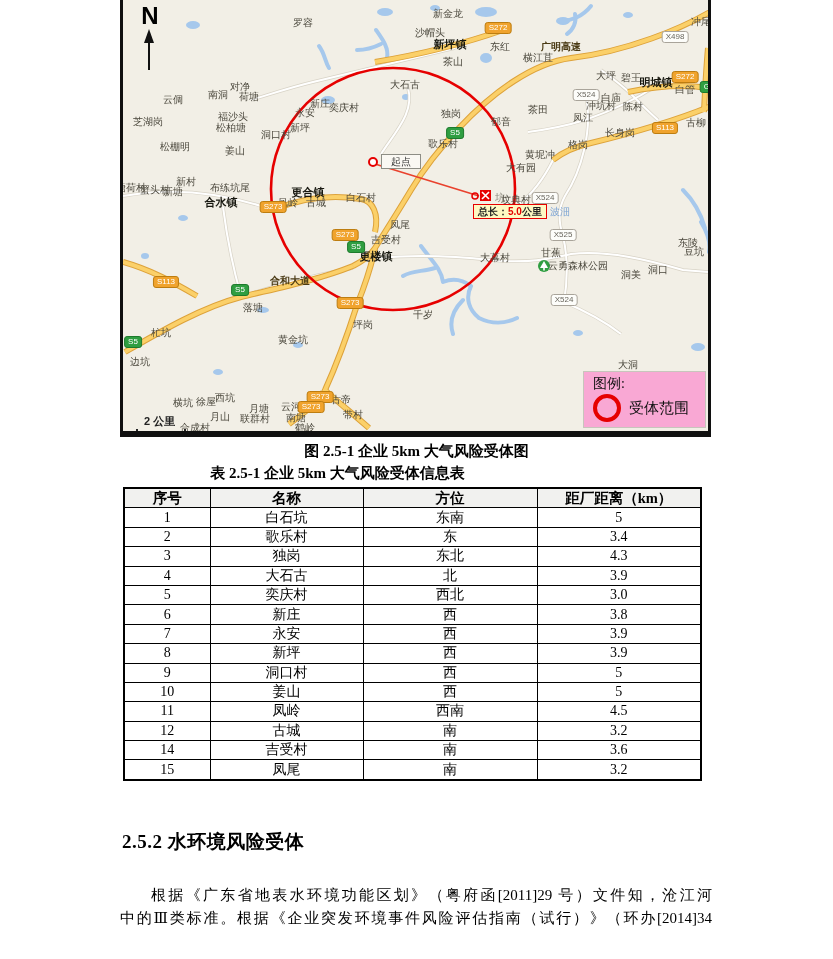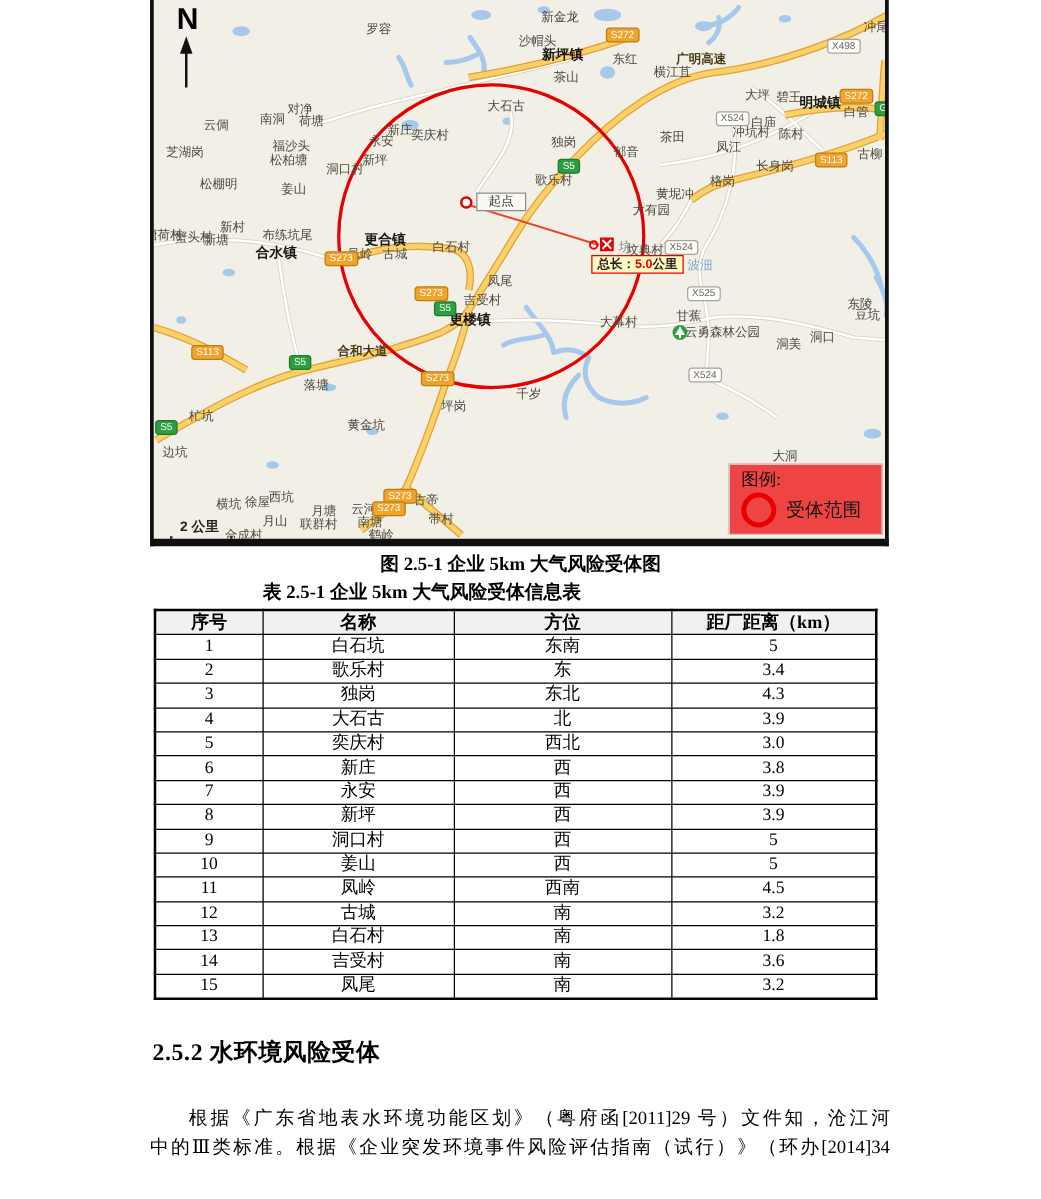--- a/index.html
+++ b/index.html
@@ -27,21 +27,21 @@
   .north{position:absolute;left:10px;top:2px;width:34px;text-align:center;}
   .north .nl{font:bold 24px "Liberation Sans","DejaVu Sans",sans-serif;color:#000;}
 
   .start-label{position:absolute;left:258px;top:154px;width:38px;height:13px;background:#faf8f3;
        border:1px solid #8d8d85;font:10px/13px "Liberation Sans",sans-serif;text-align:center;color:#333;}
   .end-text{position:absolute;left:372px;top:191px;font:10px "Liberation Sans",sans-serif;color:#8b887c;}
   .measure-box{position:absolute;left:350px;top:204px;background:#fef9c3;border:1px solid #e60000;
        font:bold 10px/13px "Liberation Sans",sans-serif;padding:0 4px;color:#222;}
   .measure-box .red{color:#e60000;}
 
-  .legend{position:absolute;left:460px;top:371px;width:123px;height:57px;background:#ef4444;
+  .legend{position:absolute;left:460px;top:371px;width:123px;height:57px;background:#f9a8d4;
        border:1px solid #c8c5bc;box-sizing:border-box;padding:3px 0 0 9px;}
   .legend .lt{font-size:14px;color:#111;}
   .legend .lrow{display:flex;align-items:center;margin-top:1px;}
   .legend .lcirc{width:20px;height:20px;border:4px solid #e60000;border-radius:50%;margin-right:8px;}
   .legend .lname{font-size:15px;color:#111;}
 
   .scale{position:absolute;left:13px;top:414px;}
   .scale .st{font:bold 11px "Liberation Sans",sans-serif;color:#222;padding-left:8px;}
   .scale .sbar{width:46px;height:5px;border-left:2px solid #222;border-right:2px solid #222;
        border-bottom:2px solid #222;margin-top:0px;}
@@ -391,26 +391,20 @@
         <td>西南</td>
         <td>4.5</td>
       </tr>
       <tr>
         <td>12</td>
         <td>古城</td>
         <td>南</td>
         <td>3.2</td>
       </tr>
       <tr>
-        <td>13</td>
-        <td>白石村</td>
-        <td>南</td>
-        <td>1.8</td>
-      </tr>
-      <tr>
         <td>14</td>
         <td>吉受村</td>
         <td>南</td>
         <td>3.6</td>
       </tr>
       <tr>
         <td>15</td>
         <td>凤尾</td>
         <td>南</td>
         <td>3.2</td>

